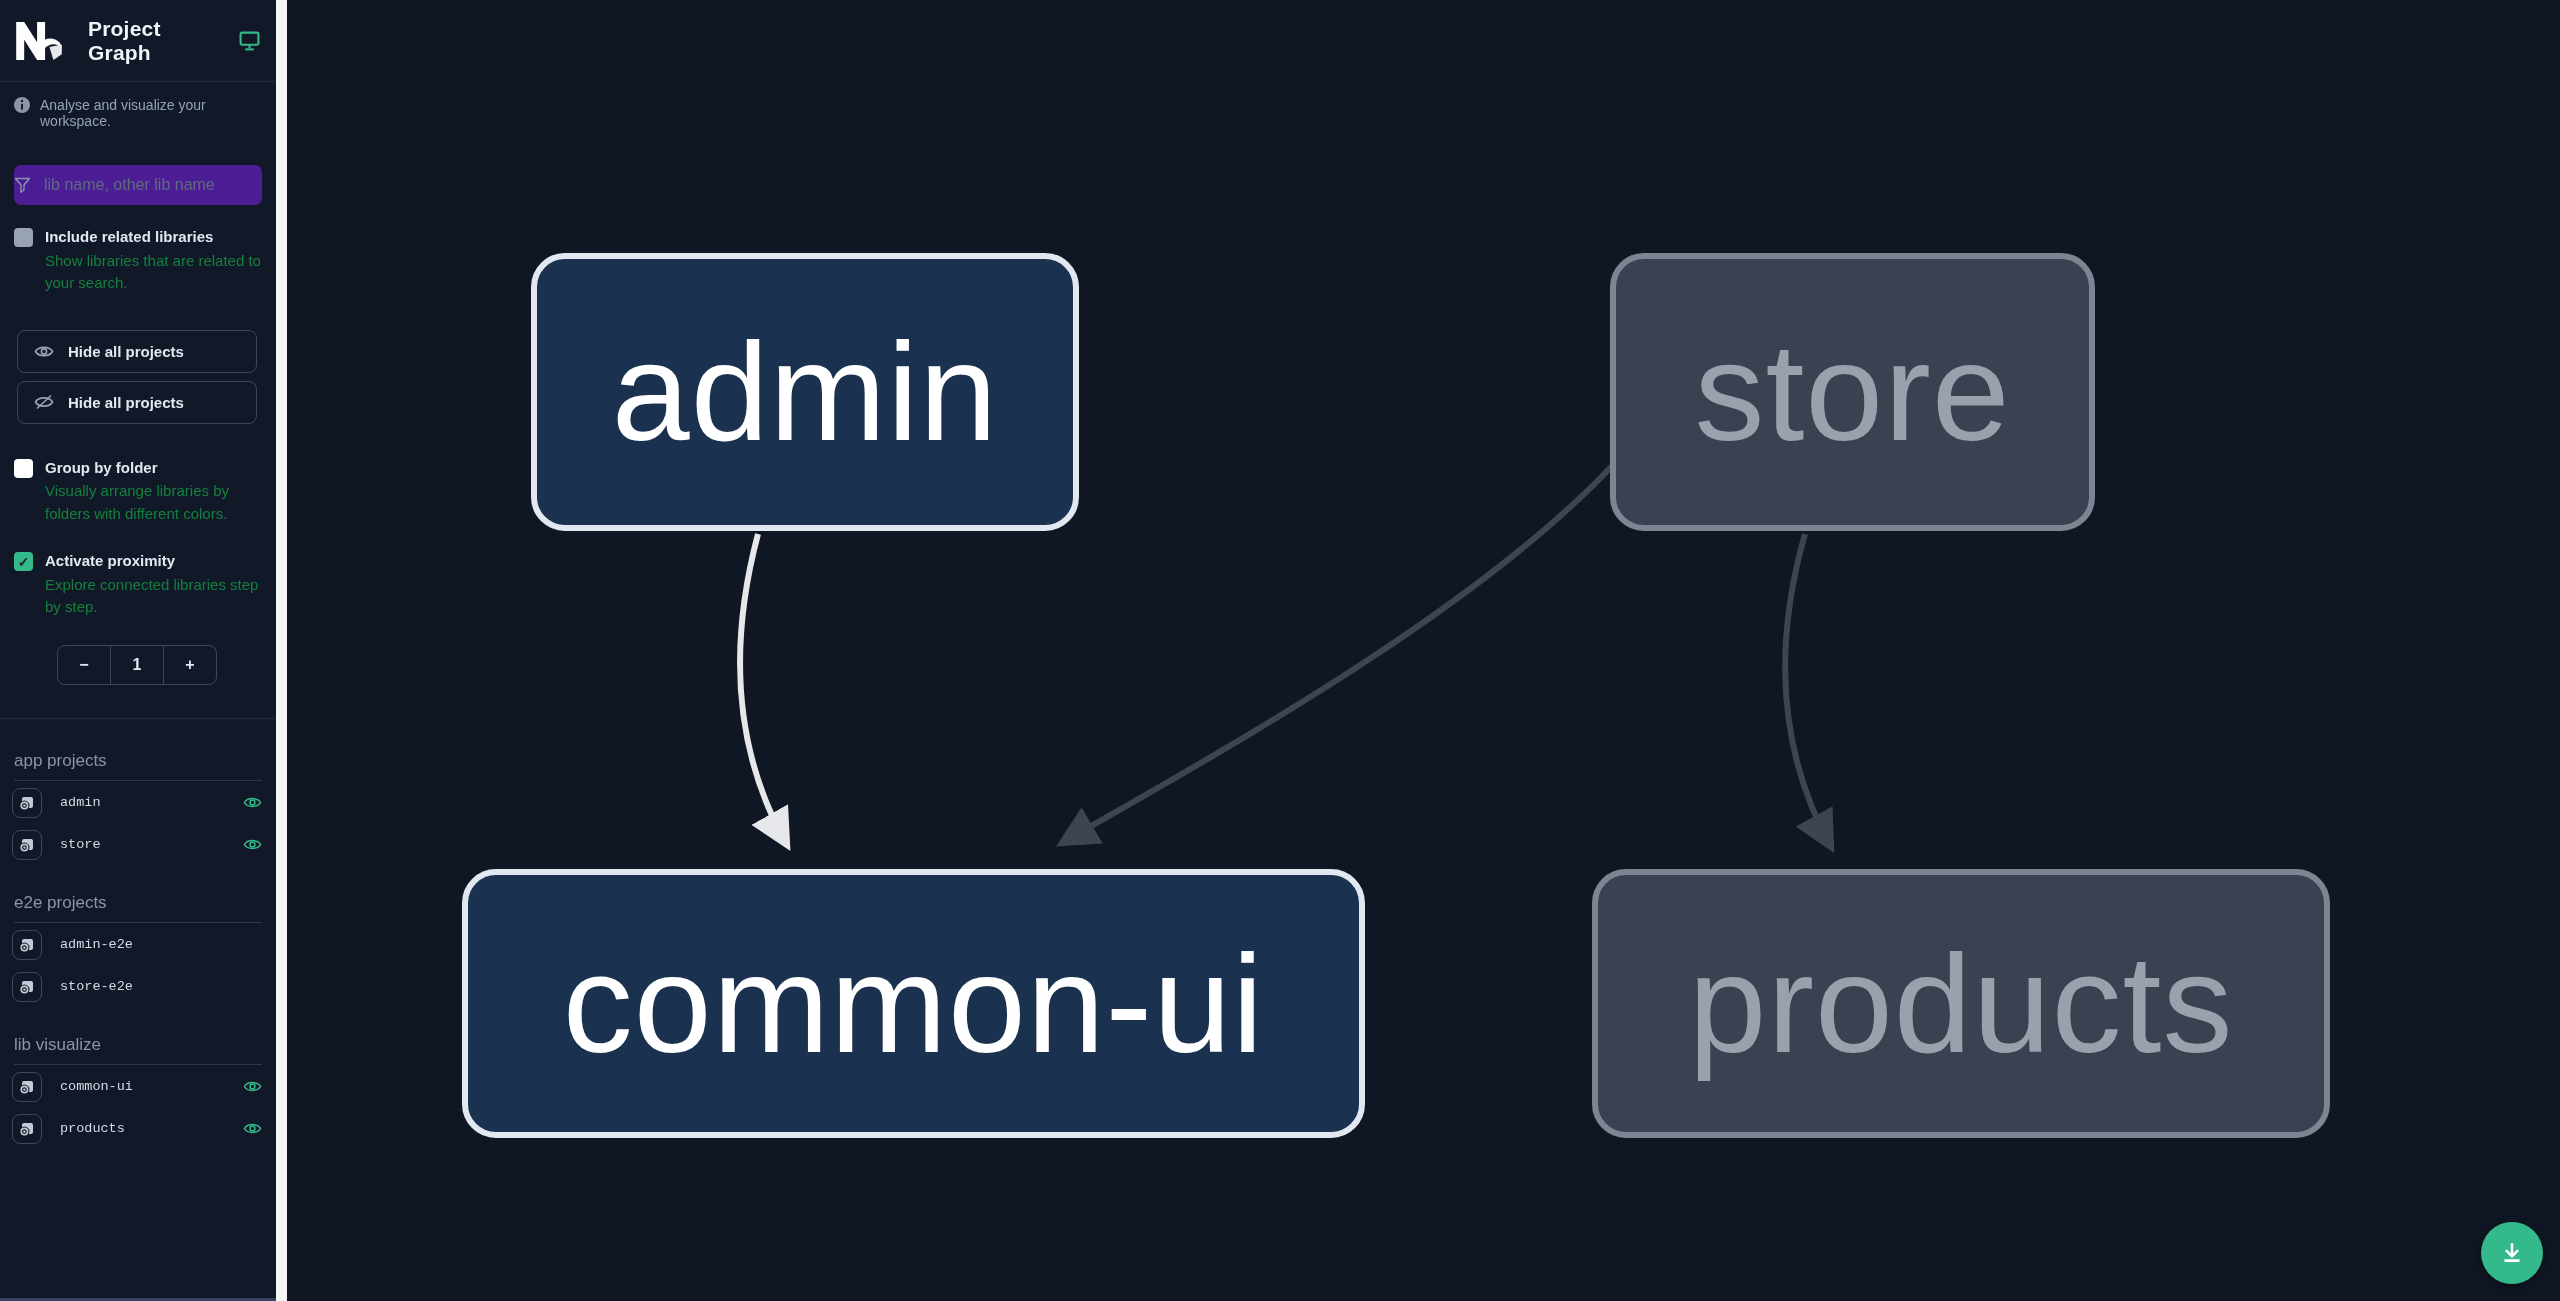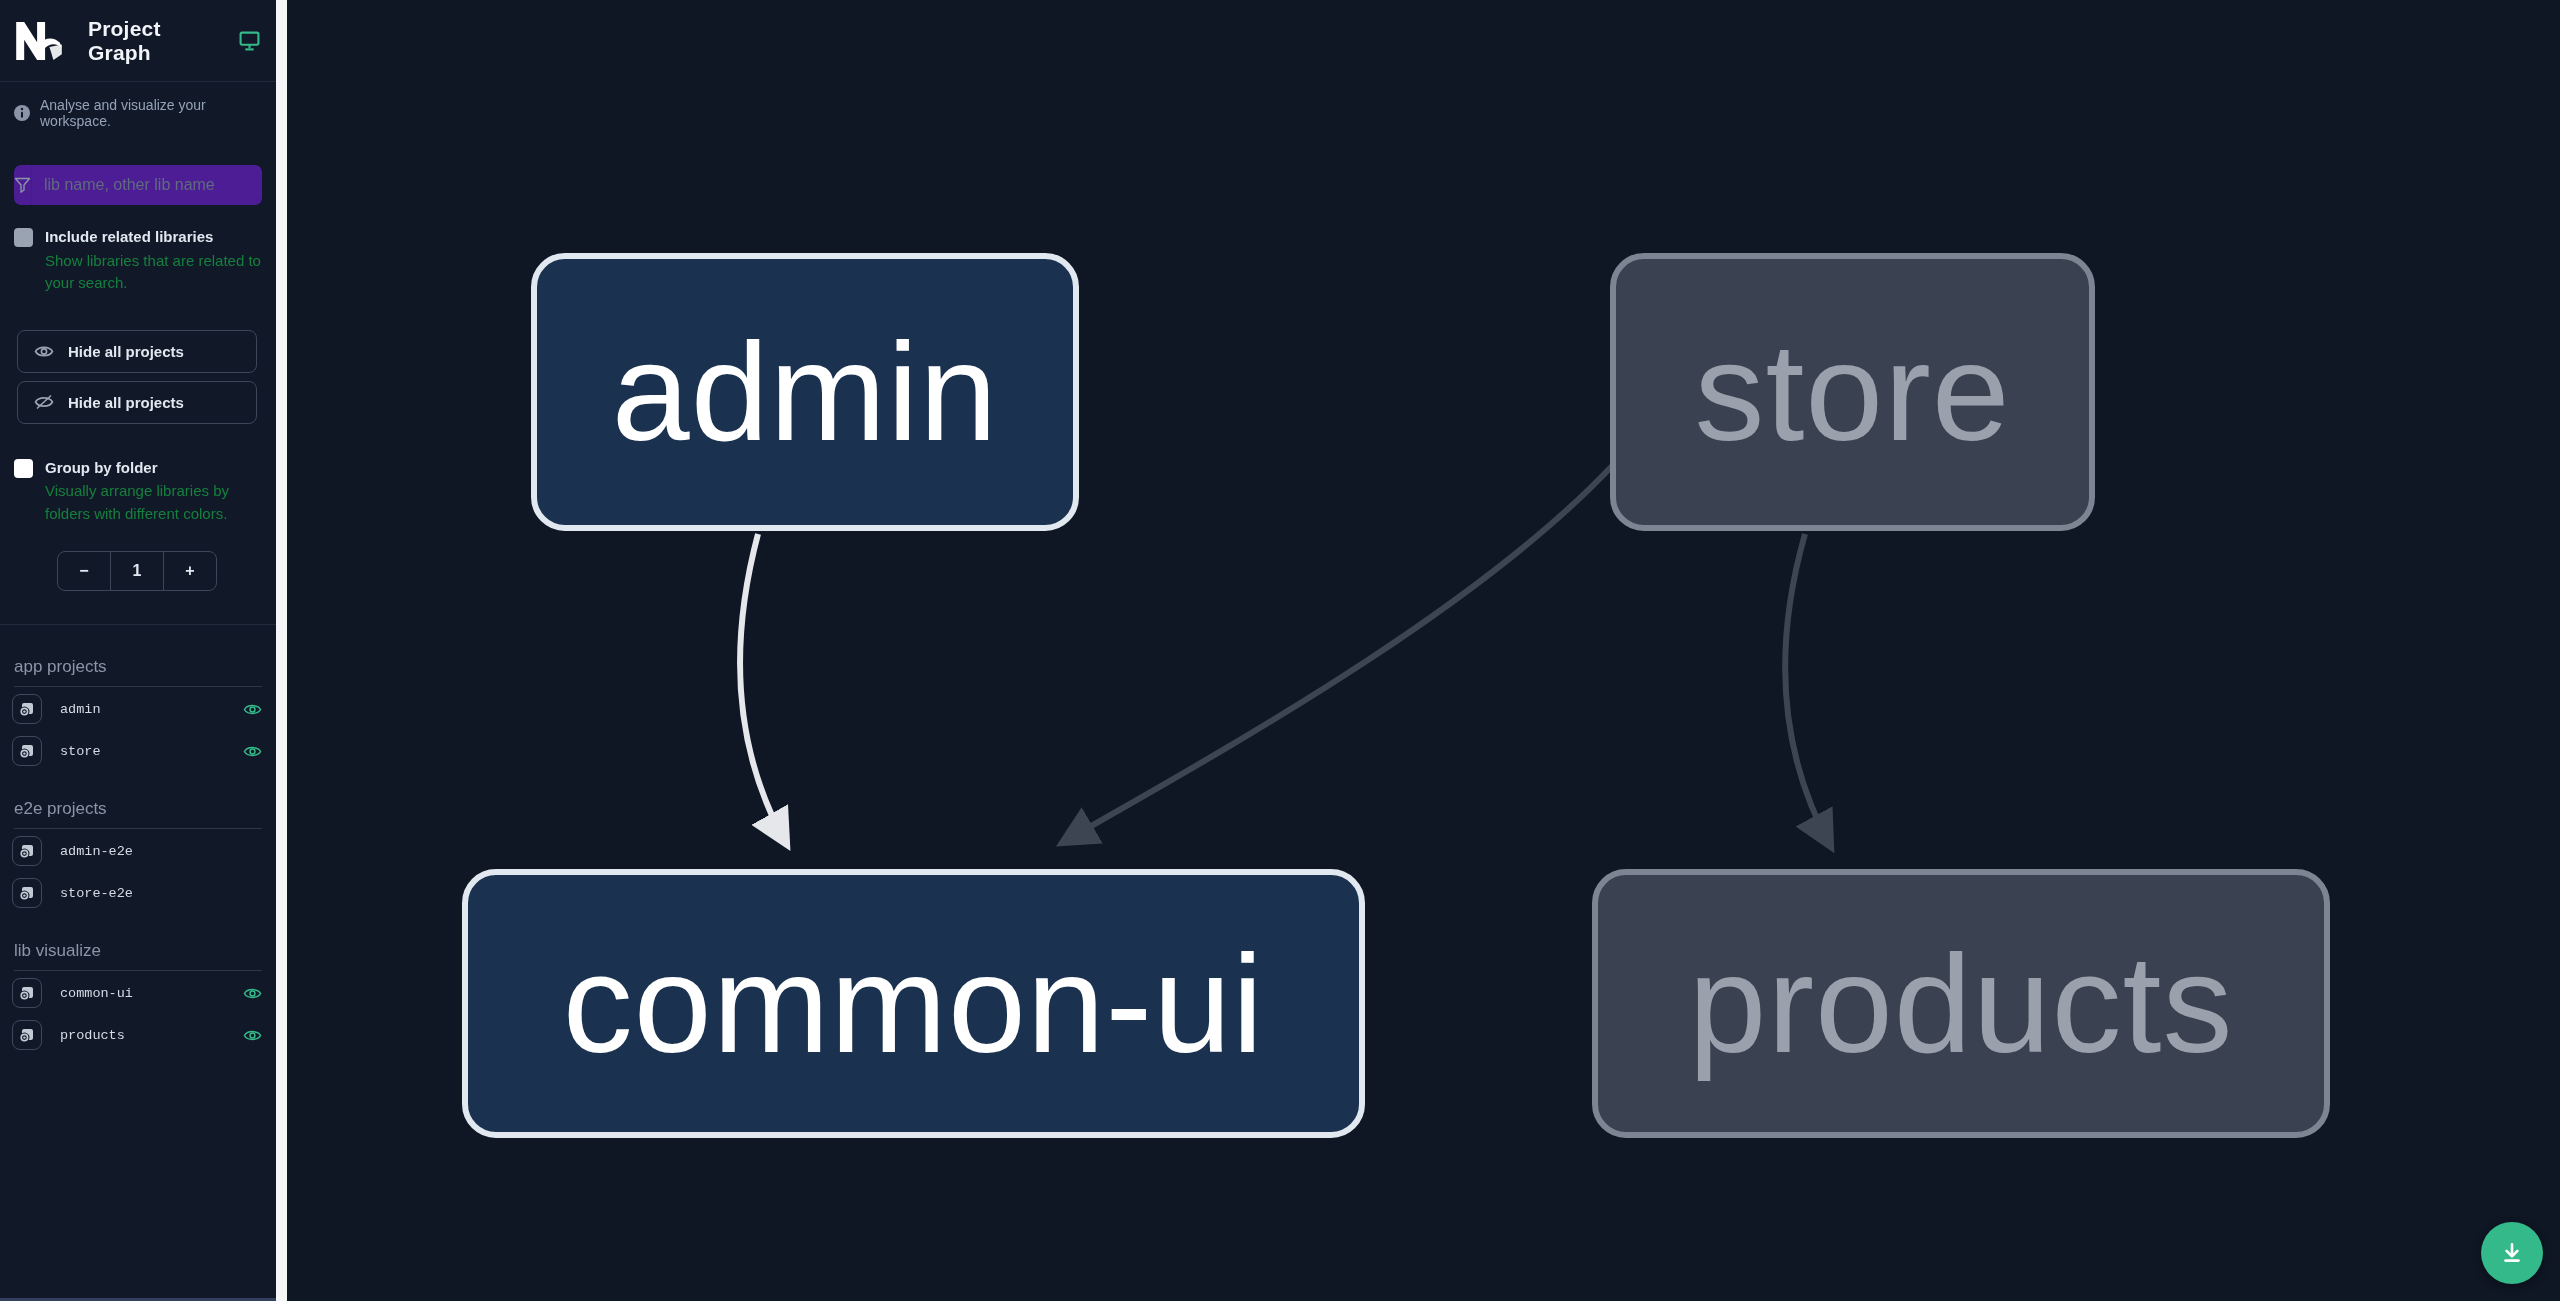--- a/index.html
+++ b/index.html
@@ -18,21 +18,21 @@
     border-bottom:3px solid #33415e;
     overflow:hidden;
   }
   .sb-header {
     height:82px; display:flex; align-items:center; padding:0 16px;
     border-bottom:1px solid #212c3f;
   }
   .sb-title { font-size:21px; font-weight:bold; color:#f1f5f9; margin-left:26px; letter-spacing:.2px; }
   .sb-header .monitor { margin-left:18px; display:flex; }
 
-  .sb-info { display:flex; align-items:center; gap:10px; margin:15px 14px 0 14px; }
+  .sb-info { display:flex; align-items:flex-start; gap:10px; margin:15px 14px 0 14px; }
   .sb-info-text { font-size:14px; color:#94a3b8; }
 
   .search-box {
     margin:36px 14px 0 14px; height:40px; display:flex; align-items:center;
     background:#4c1d95; border-radius:7px; overflow:hidden;
   }
   .search-funnel {
     width:42px; height:100%; display:flex; align-items:center; justify-content:center;
     border-right:1px solid #2c3648;
   }
@@ -189,20 +189,27 @@
   </button>
 
   <div class="check-row" style="margin-top:34px;">
     <span class="cb white"></span>
     <span class="check-text">
       <div class="check-label">Group by folder</div>
       <div class="check-desc">Visually arrange libraries by folders with different colors.</div>
     </span>
   </div>
 
+  <div class="check-row" style="margin-top:26px;">
+    <span class="cb green"></span>
+    <span class="check-text">
+      <div class="check-label">Activate proximity</div>
+      <div class="check-desc">Explore connected libraries step by step.</div>
+    </span>
+  </div>
 
   <div class="counter">
     <span class="cell btn">−</span>
     <span class="cell">1</span>
     <span class="cell btn">+</span>
   </div>
 
   <hr class="sb-divider">
 
   <div class="proj-section-title">app projects</div>

